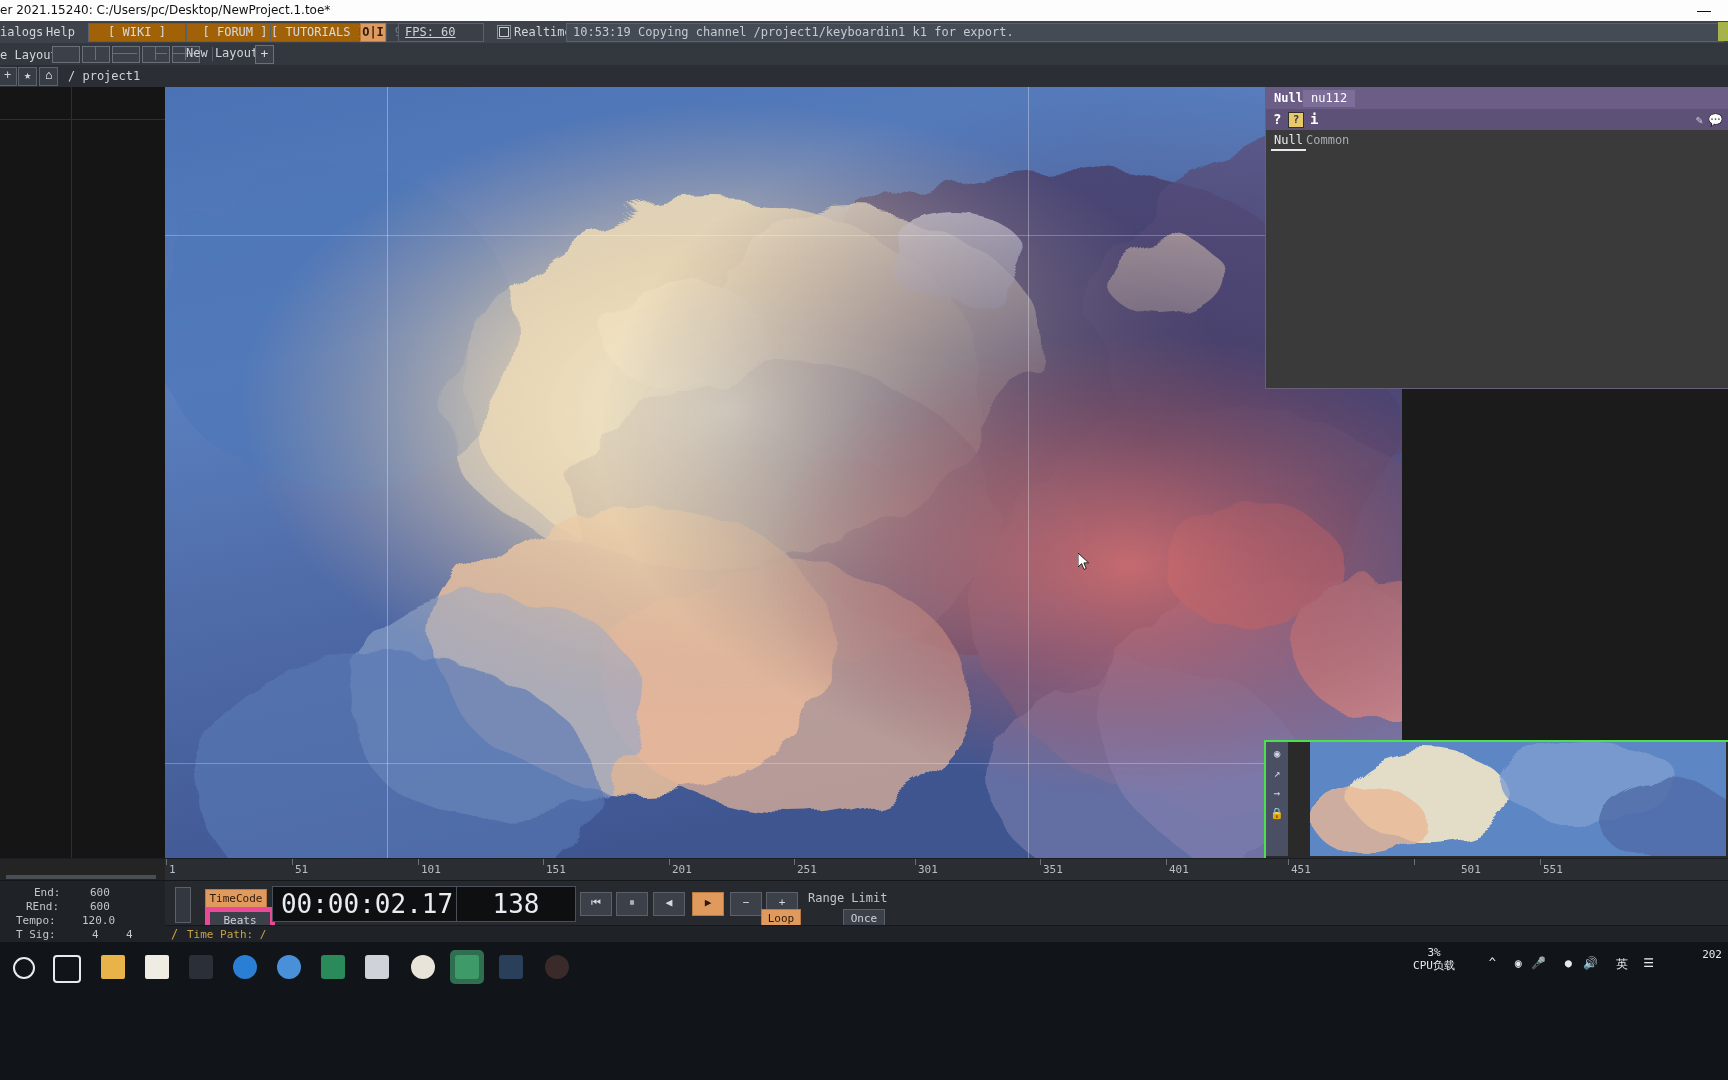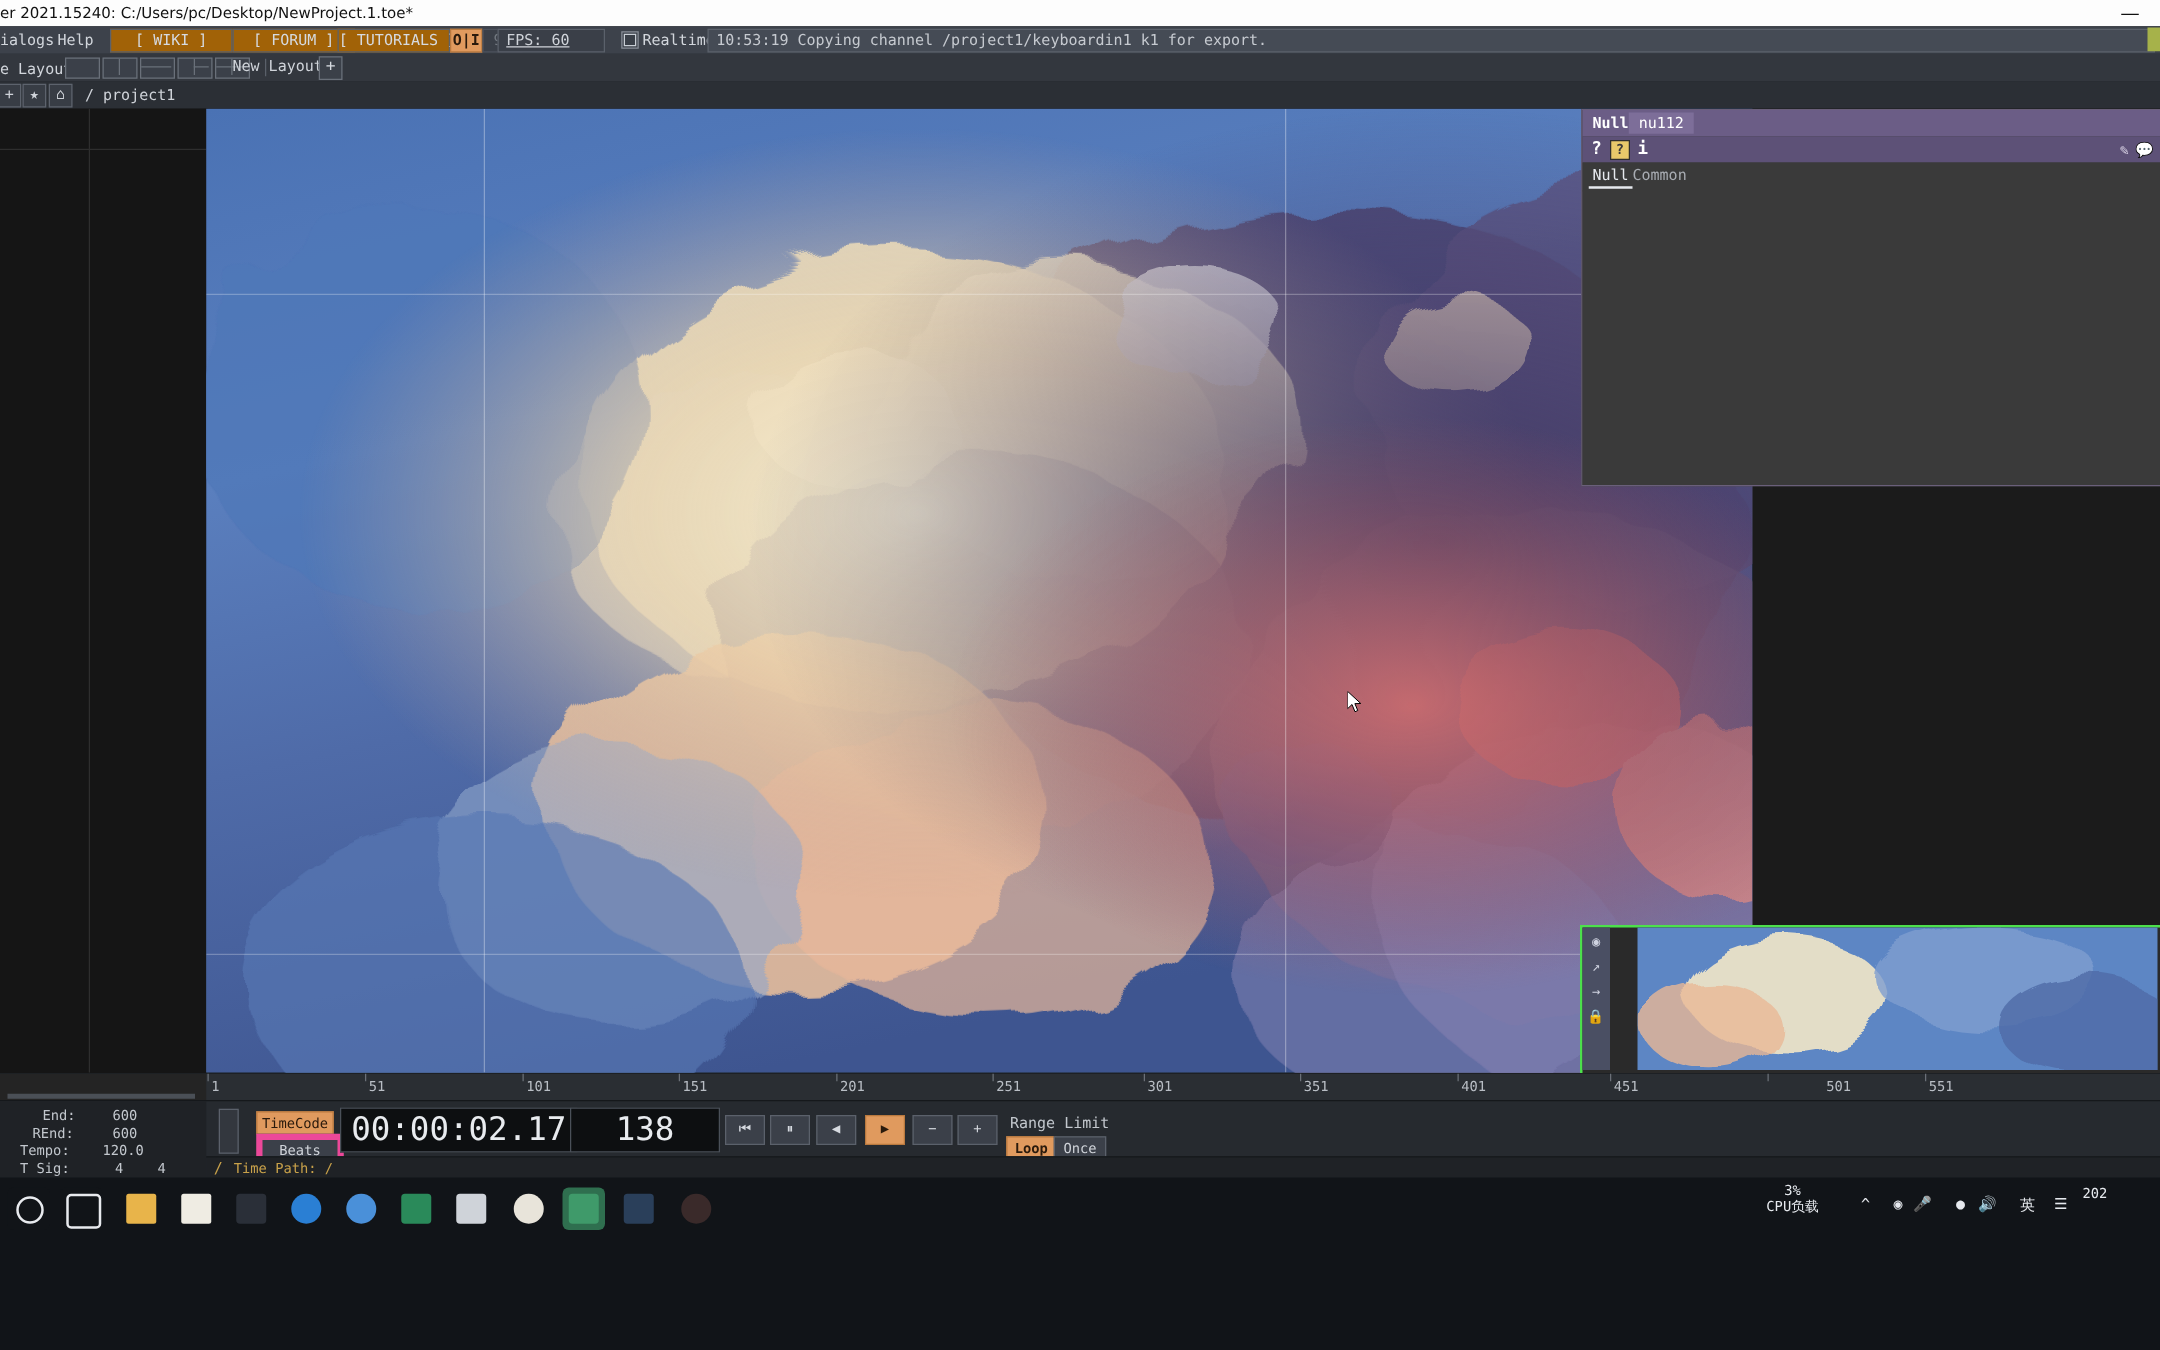--- a/index.html
+++ b/index.html
@@ -100,21 +100,21 @@
   .timepath .lbl{position:absolute;left:22px;top:2px;font-size:11px;color:#c9a24a;}
 
   
   .taskbar{position:absolute;left:0;top:942px;width:1728px;height:138px;background:#111418;}
   .tbicons{position:absolute;left:0;top:0;width:1200px;height:50px;}
   .tbi{position:absolute;top:8px;width:34px;height:34px;border-radius:5px;}
   .tbi .g{position:absolute;left:5px;top:5px;width:24px;height:24px;border-radius:4px;}
   .tray{position:absolute;right:0;top:0;height:50px;}
   .cpu{position:absolute;top:4px;font-size:11px;color:#e6e9ee;text-align:center;line-height:13px;}
   .trayi{position:absolute;top:14px;font-size:12px;color:#e6e9ee;}
-  .clk{position:absolute;top:6px;font-size:11px;color:#e6e9ee;line-height:14px;}
+  .clk{position:absolute;top:6px;font-size:11px;color:#e6e9ee;text-align:right;line-height:14px;}
 </style>
 </head>
 <body>
 
 <div class="app">
 
   <div class="titlebar">
     <div class="ttl">er 2021.15240: C:/Users/pc/Desktop/NewProject.1.toe*</div>
     <div class="winbtn" style="right:0;">
       <div class="bar"></div>
@@ -341,21 +341,21 @@
     <div class="tcfield" style="left:456px;width:118px;">138</div>
 
     <div class="tbtn" style="left:580px;">⏮</div>
     <div class="tbtn" style="left:616px;">⏸</div>
     <div class="tbtn" style="left:653px;">◀</div>
     <div class="tbtn play" style="left:692px;">▶</div>
     <div class="tbtn" style="left:730px;">−</div>
     <div class="tbtn" style="left:766px;">+</div>
 
     <div class="rangelbl">Range Limit</div>
-    <div class="rbtn on" style="left:805px;width:38px;font-weight:bold;">Loop</div>
+    <div class="rbtn on" style="left:761px;width:38px;">Loop</div>
     <div class="rbtn off" style="left:843px;width:40px;">Once</div>
 
     <div class="timepath">
       <div class="slash">/</div>
       <div class="lbl">Time Path: /</div>
     </div>
   </div>
 
   <div class="taskbar">
     <div class="tbicons">

